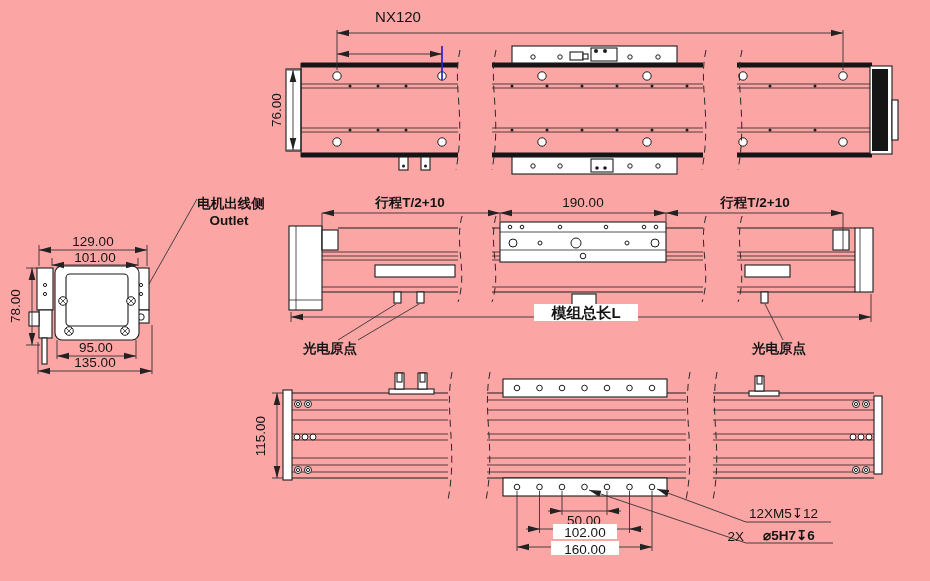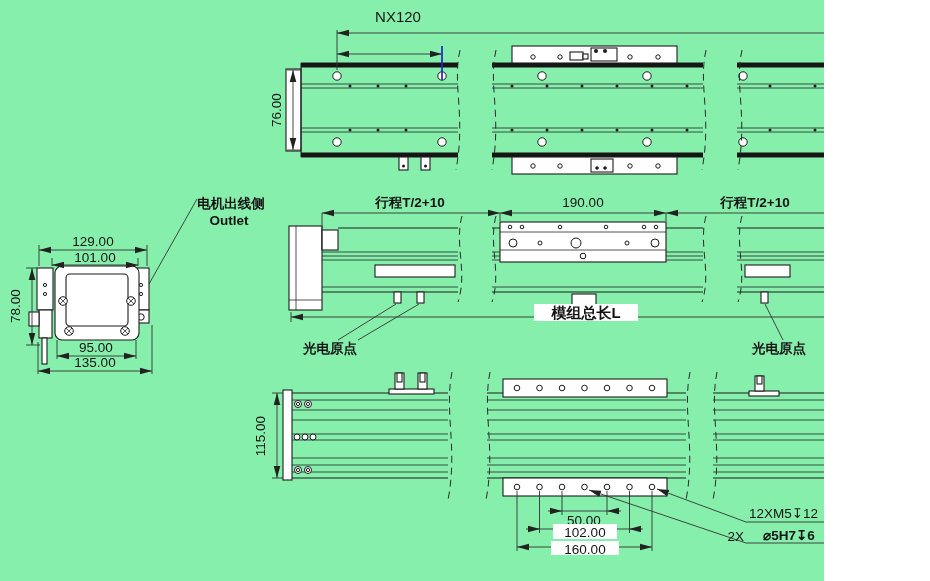--- a/index.html
+++ b/index.html
@@ -1,16 +1,16 @@
 <!DOCTYPE html>
 <html><head>
 <meta charset="utf-8">
 <style>
   html,body{margin:0;padding:0;background:#fff;}
-  .canvas{position:relative;width:824px;height:581px;background:#86efac;overflow:hidden;
+  .canvas{position:relative;width:930px;height:581px;background:#fca5a5;overflow:hidden;
           font-family:"Liberation Sans",sans-serif;}
   svg{display:block}
   .o  {fill:#ffffff;stroke:#1c1c1c;stroke-width:1.1;}
   .l  {fill:none;stroke:#1c1c1c;stroke-width:1;}
   .lt {stroke-width:0.75;}
   .blk{fill:#151515;stroke:none;}
   .brk{fill:none;stroke:#2a2a2a;stroke-width:1;stroke-dasharray:7 5;}
   .d  {fill:none;stroke:#333333;stroke-width:0.9;}
   .hl {fill:none;stroke:#2424c8;stroke-width:1.7;}
   .hole{fill:#ffffff;stroke:#1c1c1c;stroke-width:1;}

